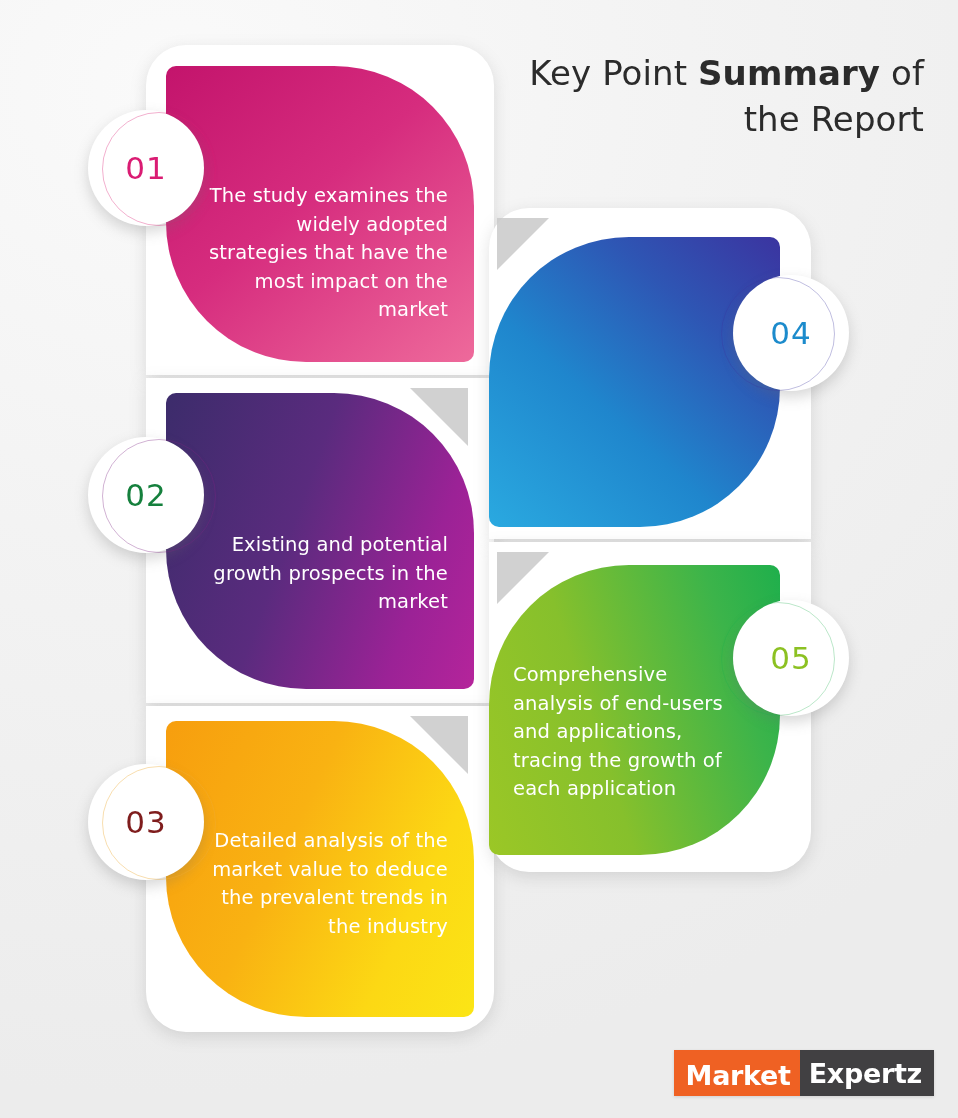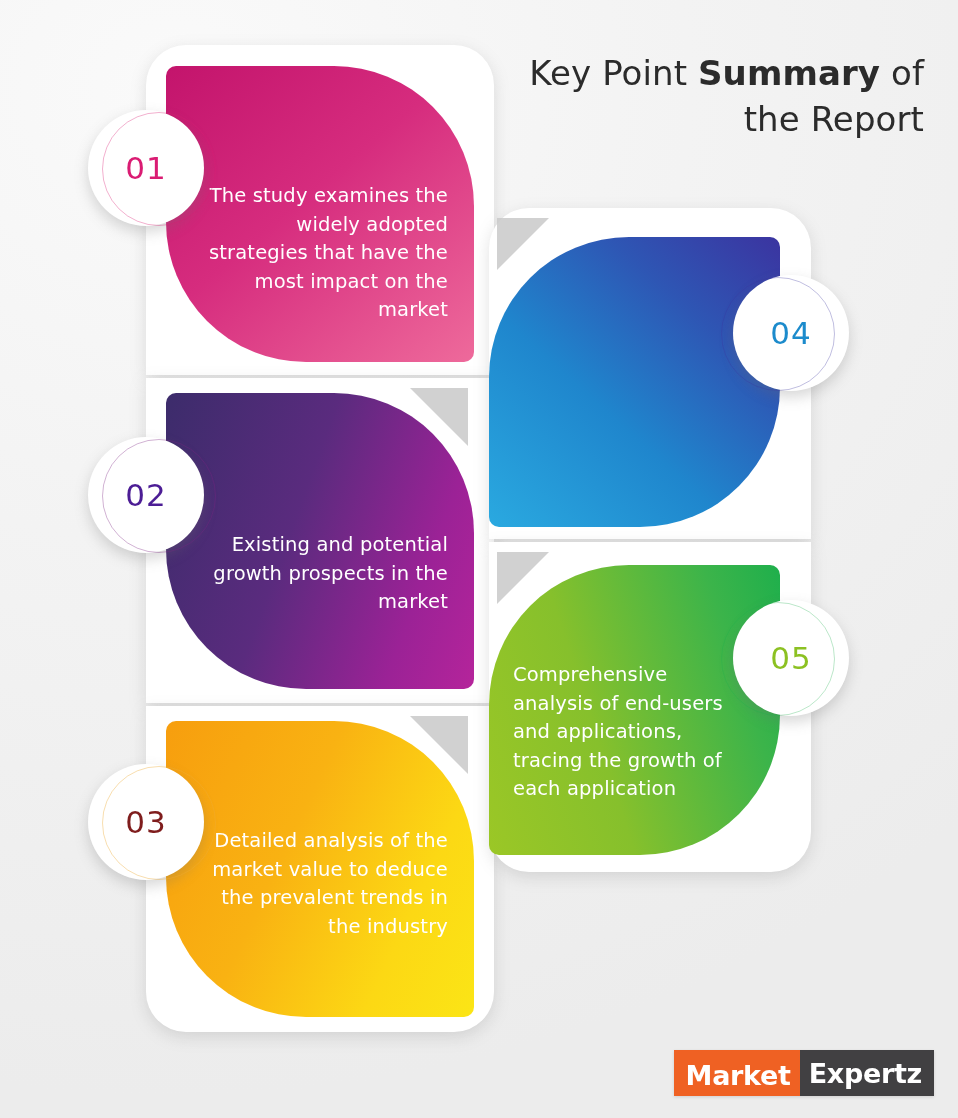--- a/index.html
+++ b/index.html
@@ -119,21 +119,21 @@
     <span class="ring" style="border-color:rgba(218,28,115,.35);"></span>
     <span class="num" style="color:#da1c73;">01</span>
   </div>
 
   <div class="leaf leaf-left" style="left:166px;top:393px;width:308px;height:296px;">
     <div class="body" style="background:linear-gradient(110deg,#3c2c6b 0%,#5a2b7e 42%,#9b2296 78%,#b5249b 100%);"></div>
     <div class="txt txt-right" style="left:32px;right:26px;top:138px;">Existing and potential growth prospects in the market</div>
   </div>
   <div class="badge" style="left:88px;top:437px;">
     <span class="ring" style="border-color:rgba(123,35,130,.35);"></span>
-    <span class="num" style="color:#4c1d95;">02</span>
+    <span class="num" style="color:#15803d;">02</span>
   </div>
 
   <div class="leaf leaf-left" style="left:166px;top:721px;width:308px;height:296px;">
     <div class="body" style="background:linear-gradient(115deg,#f79e0e 0%,#f9b212 40%,#fcd814 75%,#fbe516 100%);"></div>
     <div class="txt txt-right" style="left:32px;right:26px;top:106px;">Detailed analysis of the market value to deduce the prevalent trends in the industry</div>
   </div>
   <div class="badge" style="left:88px;top:764px;">
     <span class="ring" style="border-color:rgba(238,173,54,.40);"></span>
     <span class="num" style="color:#7f1d1d;">03</span>
   </div>

